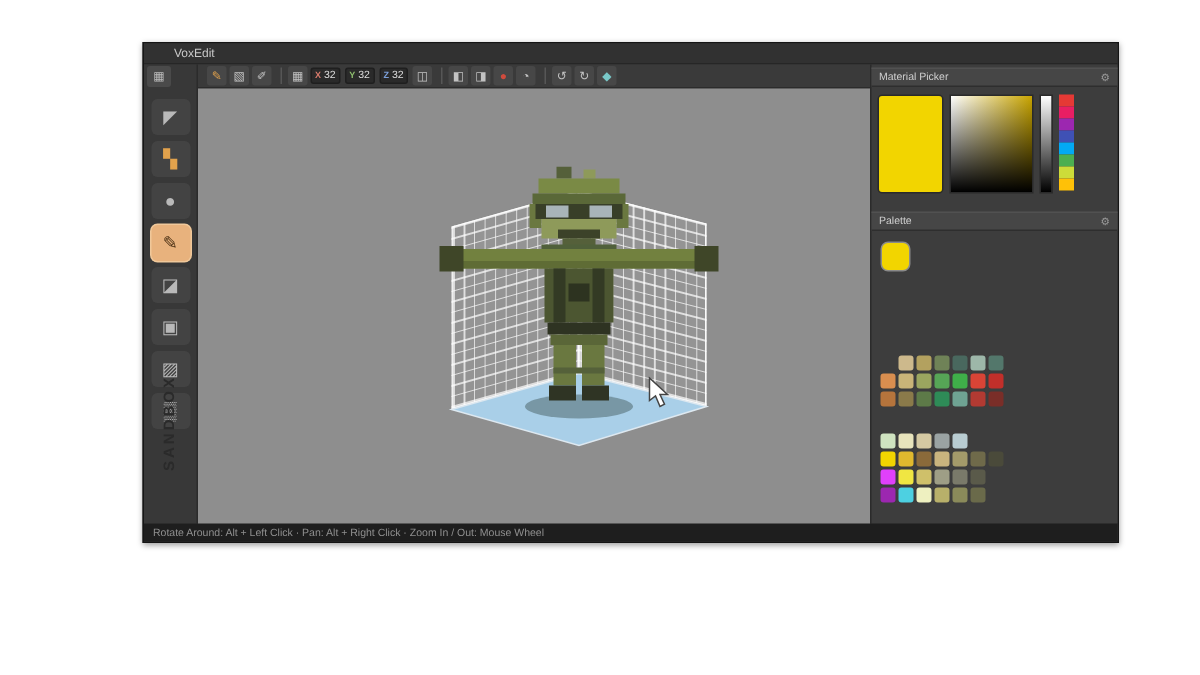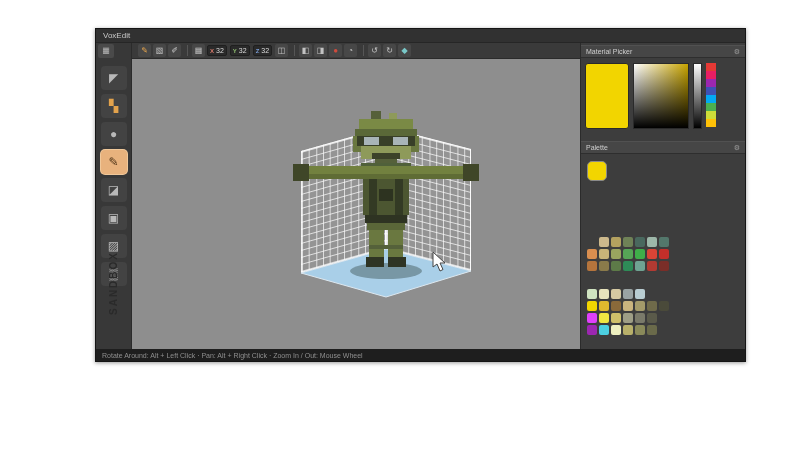--- a/index.html
+++ b/index.html
@@ -1,19 +1,19 @@
 <!DOCTYPE html>
 <html><head>
 <meta charset="utf-8">
 <style>
   html,body{margin:0;padding:0}
   .page{position:relative;width:800px;height:450px;background:#ffffff;font-family:"Liberation Sans",sans-serif;overflow:hidden}
   .window{position:absolute;left:95px;top:28px;width:651px;height:334px;background:#3f3f3f;border:1px solid #151515;box-sizing:border-box;box-shadow:0 1px 4px rgba(0,0,0,.4)}
 
-  .titlebar{position:absolute;left:0;top:0;right:0;height:14px;background:#313131;border-bottom:1px solid #262626;display:flex;align-items:center;padding:0 7px;box-sizing:border-box}
+  .titlebar{position:absolute;left:0;top:0;right:0;height:14px;background:#313131;border-bottom:1px solid #262626;display:flex;align-items:center;padding:0 20px;box-sizing:border-box}
   .titlebar .title{font-size:8px;color:#c9c9c9}
 
   .toolbar{position:absolute;left:36px;top:14px;width:448px;height:16px;background:#3a3a3a;border-bottom:1px solid #2b2b2b;display:flex;align-items:center;padding-left:6px;box-sizing:border-box}
   .tb-btn{width:13px;height:13px;margin-right:2px;border-radius:2px;background:#474747;font-size:8px;line-height:13px;text-align:center}
   .tb-sep{width:1px;height:11px;background:#565656;margin:0 4px}
   .tb-field{display:flex;align-items:center;background:#2a2a2a;border:1px solid #1f1f1f;border-radius:2px;height:11px;padding:0 2px;margin-right:3px;box-sizing:border-box}
   .tb-field-label{font-size:6px;margin-right:2px;font-weight:bold}
   .tb-field-value{font-size:7px;color:#dddddd}
 
   .sidebar{position:absolute;left:0;top:14px;width:36px;bottom:12px;background:#383838;border-right:1px solid #2b2b2b;box-sizing:border-box}

